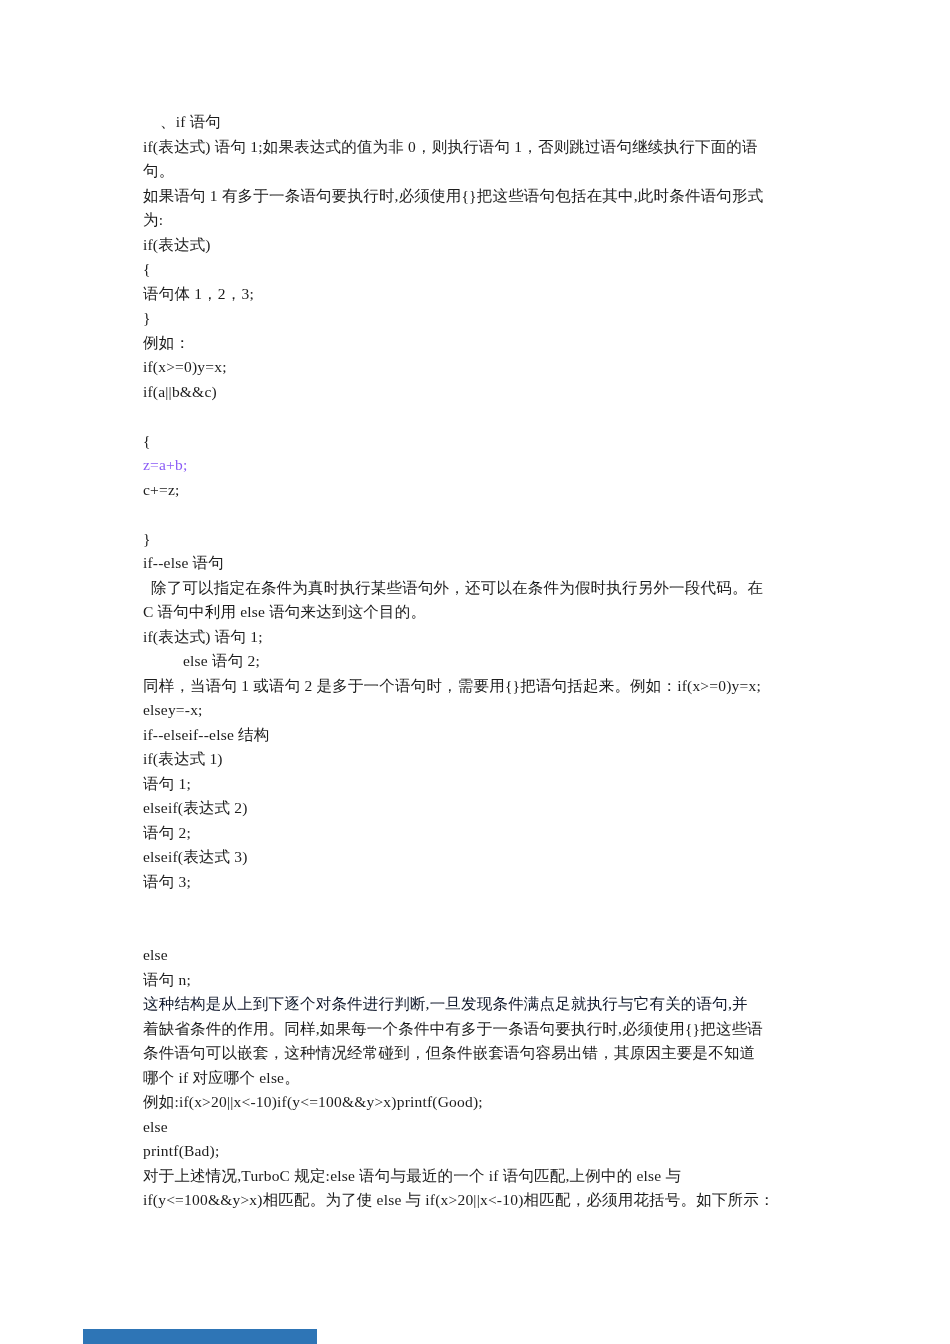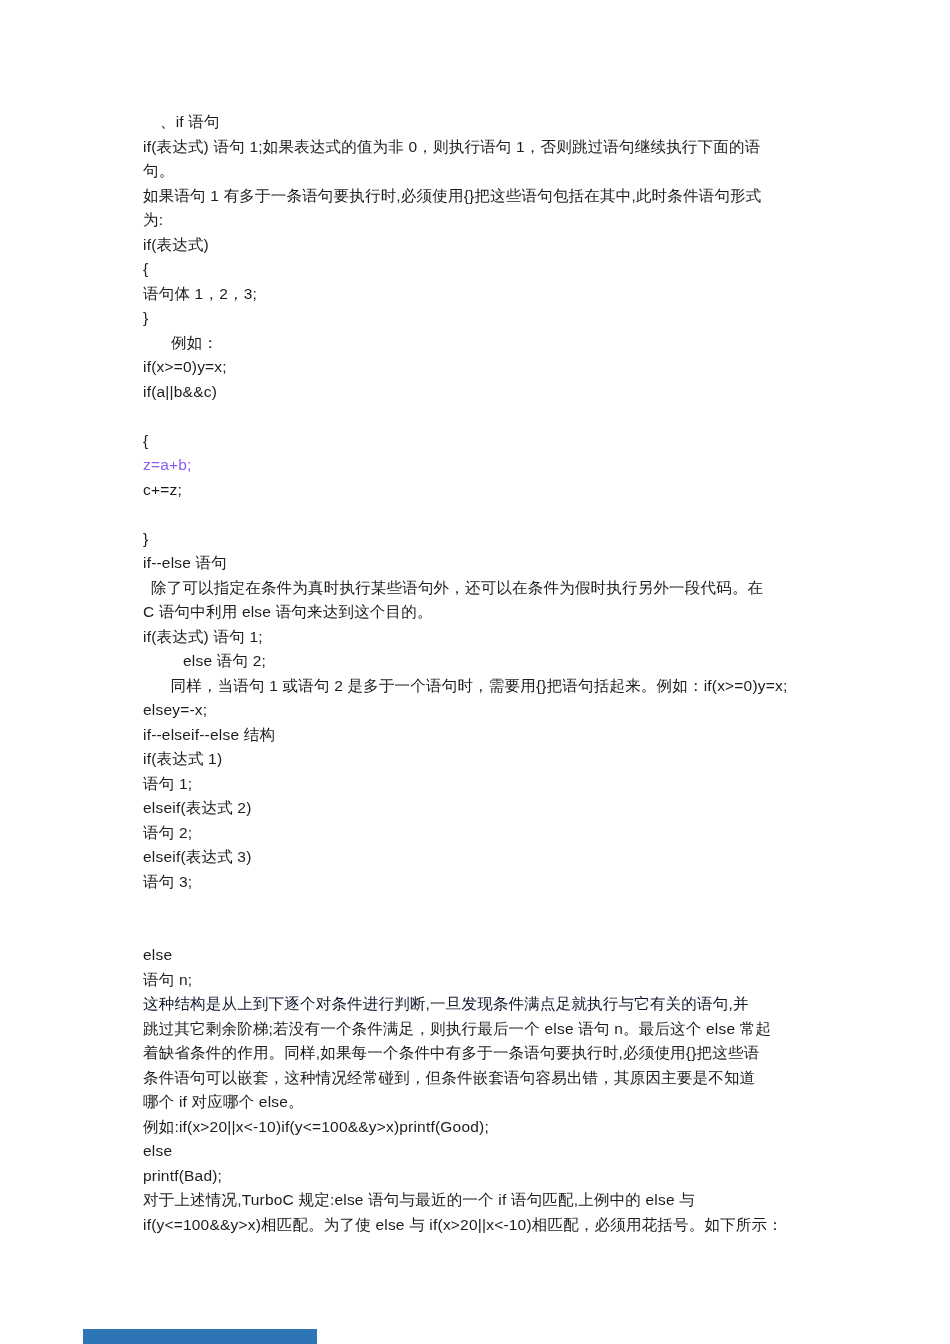--- a/index.html
+++ b/index.html
@@ -8,20 +8,21 @@
     height: 1344px;
     background: #ffffff;
     font-family: "Liberation Sans", "DejaVu Sans", sans-serif;
   }
   .page {
     position: relative;
     width: 950px;
     height: 1344px;
     background: #ffffff;
     overflow: hidden;
+    font-family: Liberation Serif, serif;
   }
   .doc {
     position: absolute;
     top: 110px;
     left: 143px;
     width: 672px;
   }
   .doc-line {
     height: 24.5px;
     line-height: 24.5px;
@@ -48,49 +49,48 @@
 
   <div class="doc-line indent-1" style="color: rgb(28, 28, 28);">、if 语句</div>
       <div class="doc-line" style="color: rgb(28, 28, 28);">if(表达式) 语句 1;如果表达式的值为非 0，则执行语句 1，否则跳过语句继续执行下面的语</div>
       <div class="doc-line" style="color: rgb(28, 28, 28);">句。</div>
       <div class="doc-line" style="color: rgb(28, 28, 28);">如果语句 1 有多于一条语句要执行时,必须使用{}把这些语句包括在其中,此时条件语句形式</div>
       <div class="doc-line" style="color: rgb(28, 28, 28);">为:</div>
       <div class="doc-line" style="color: rgb(28, 28, 28);">if(表达式)</div>
       <div class="doc-line" style="color: rgb(28, 28, 28);">{</div>
       <div class="doc-line" style="color: rgb(28, 28, 28);">语句体 1，2，3;</div>
       <div class="doc-line" style="color: rgb(28, 28, 28);">}</div>
-      <div class="doc-line" style="color: rgb(28, 28, 28); margin-left: 28px;">例如：</div>
+      <div class="doc-line" style="color: rgb(28, 28, 28);">例如：</div>
       <div class="doc-line" style="color: rgb(28, 28, 28);">if(x&gt;=0)y=x;</div>
       <div class="doc-line" style="color: rgb(28, 28, 28);">if(a||b&amp;&amp;c)</div>
       <div class="doc-line" style="color: rgb(28, 28, 28);">&nbsp;</div>
       <div class="doc-line" style="color: rgb(28, 28, 28);">{</div>
       <div class="doc-line" style="color: #8b5cf6;">z=a+b;</div>
       <div class="doc-line" style="color: rgb(28, 28, 28);">c+=z;</div>
       <div class="doc-line" style="color: rgb(28, 28, 28);">&nbsp;</div>
       <div class="doc-line" style="color: rgb(28, 28, 28);">}</div>
       <div class="doc-line" style="color: rgb(28, 28, 28);">if--else 语句</div>
       <div class="doc-line" style="color: rgb(28, 28, 28); padding-left: 8px;">除了可以指定在条件为真时执行某些语句外，还可以在条件为假时执行另外一段代码。在</div>
       <div class="doc-line" style="color: rgb(28, 28, 28);">C 语句中利用 else 语句来达到这个目的。</div>
       <div class="doc-line" style="color: rgb(28, 28, 28);">if(表达式) 语句 1;</div>
       <div class="doc-line" style="color: rgb(28, 28, 28); margin-left: 40px;">else 语句 2;</div>
-      <div class="doc-line" style="color: rgb(28, 28, 28); text-align: center;">同样，当语句 1 或语句 2 是多于一个语句时，需要用{}把语句括起来。例如：if(x&gt;=0)y=x;</div>
+      <div class="doc-line" style="color: rgb(28, 28, 28);">同样，当语句 1 或语句 2 是多于一个语句时，需要用{}把语句括起来。例如：if(x&gt;=0)y=x;</div>
       <div class="doc-line" style="color: rgb(28, 28, 28);">elsey=-x;</div>
       <div class="doc-line" style="color: rgb(28, 28, 28);">if--elseif--else 结构</div>
       <div class="doc-line" style="color: rgb(28, 28, 28);">if(表达式 1)</div>
       <div class="doc-line" style="color: rgb(28, 28, 28);">语句 1;</div>
       <div class="doc-line" style="color: rgb(28, 28, 28);">elseif(表达式 2)</div>
       <div class="doc-line" style="color: rgb(28, 28, 28);">语句 2;</div>
       <div class="doc-line" style="color: rgb(28, 28, 28);">elseif(表达式 3)</div>
       <div class="doc-line" style="color: rgb(28, 28, 28);">语句 3;</div>
       <div class="doc-line" style="color: rgb(28, 28, 28);">&nbsp;</div>
       <div class="doc-line" style="color: rgb(28, 28, 28);">&nbsp;</div>
       <div class="doc-line" style="color: rgb(28, 28, 28);">else</div>
       <div class="doc-line" style="color: rgb(28, 28, 28);">语句 n;</div>
       <div class="doc-line" style="color: #0f172a;">这种结构是从上到下逐个对条件进行判断,一旦发现条件满点足就执行与它有关的语句,并</div>
-      <div class="doc-line" style="color: rgb(28, 28, 28);">跳过其它剩余阶梯;若没有一个条件满足，则执行最后一个 else 语句 n。最后这个 else 常起</div>
       <div class="doc-line" style="color: rgb(28, 28, 28);">着缺省条件的作用。同样,如果每一个条件中有多于一条语句要执行时,必须使用{}把这些语</div>
       <div class="doc-line" style="color: rgb(28, 28, 28);">条件语句可以嵌套，这种情况经常碰到，但条件嵌套语句容易出错，其原因主要是不知道</div>
       <div class="doc-line" style="color: rgb(28, 28, 28);">哪个 if 对应哪个 else。</div>
       <div class="doc-line" style="color: rgb(28, 28, 28);">例如:if(x&gt;20||x&lt;-10)if(y&lt;=100&amp;&amp;y&gt;x)printf(Good);</div>
       <div class="doc-line" style="color: rgb(28, 28, 28);">else</div>
       <div class="doc-line" style="color: rgb(28, 28, 28);">printf(Bad);</div>
       <div class="doc-line" style="color: rgb(28, 28, 28);">对于上述情况,TurboC 规定:else 语句与最近的一个 if 语句匹配,上例中的 else 与</div>
       <div class="doc-line" style="color: rgb(28, 28, 28);">if(y&lt;=100&amp;&amp;y&gt;x)相匹配。为了使 else 与 if(x&gt;20||x&lt;-10)相匹配，必须用花括号。如下所示：</div>
     </div>
 

